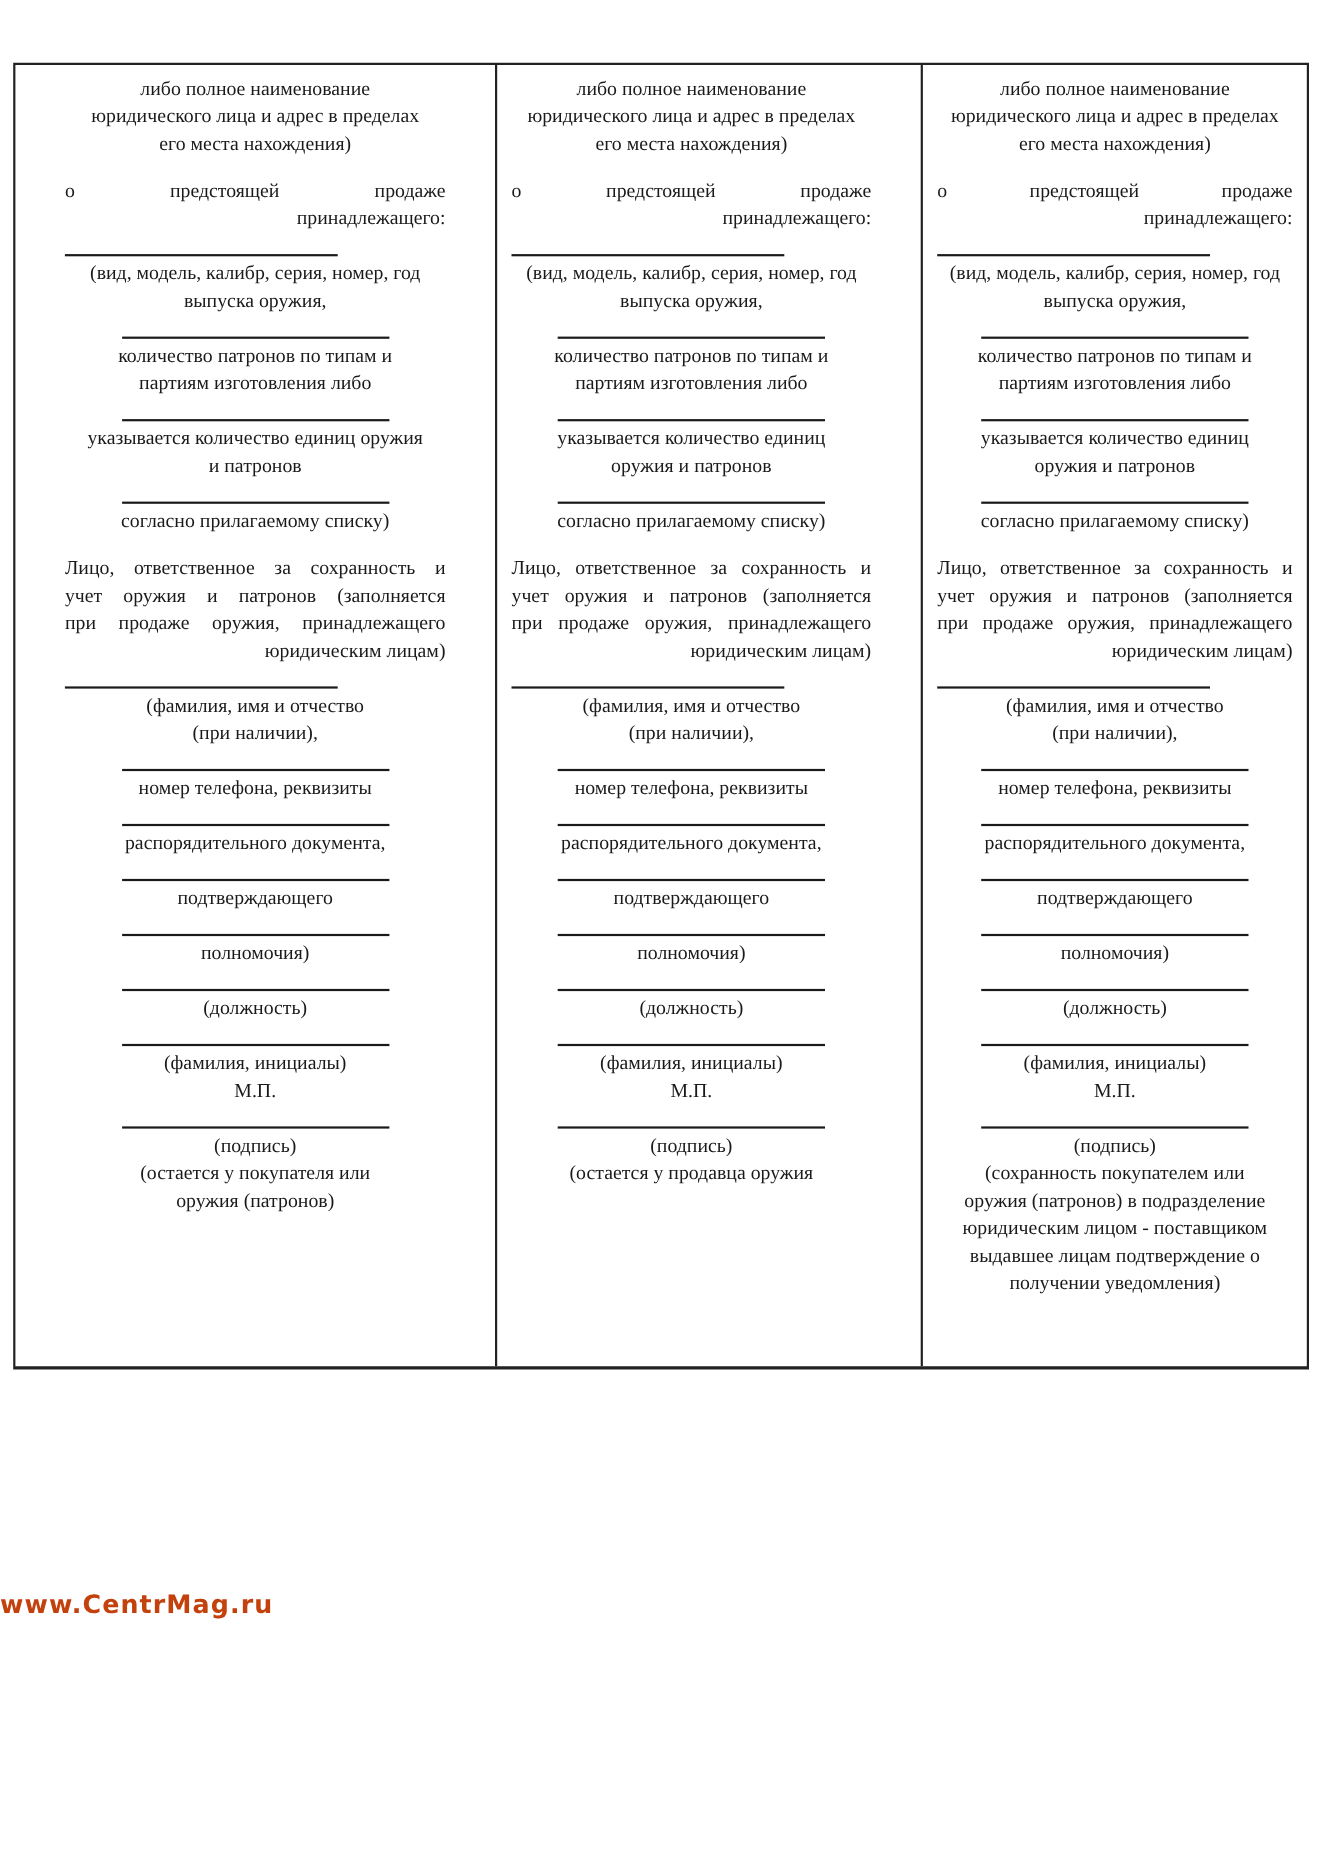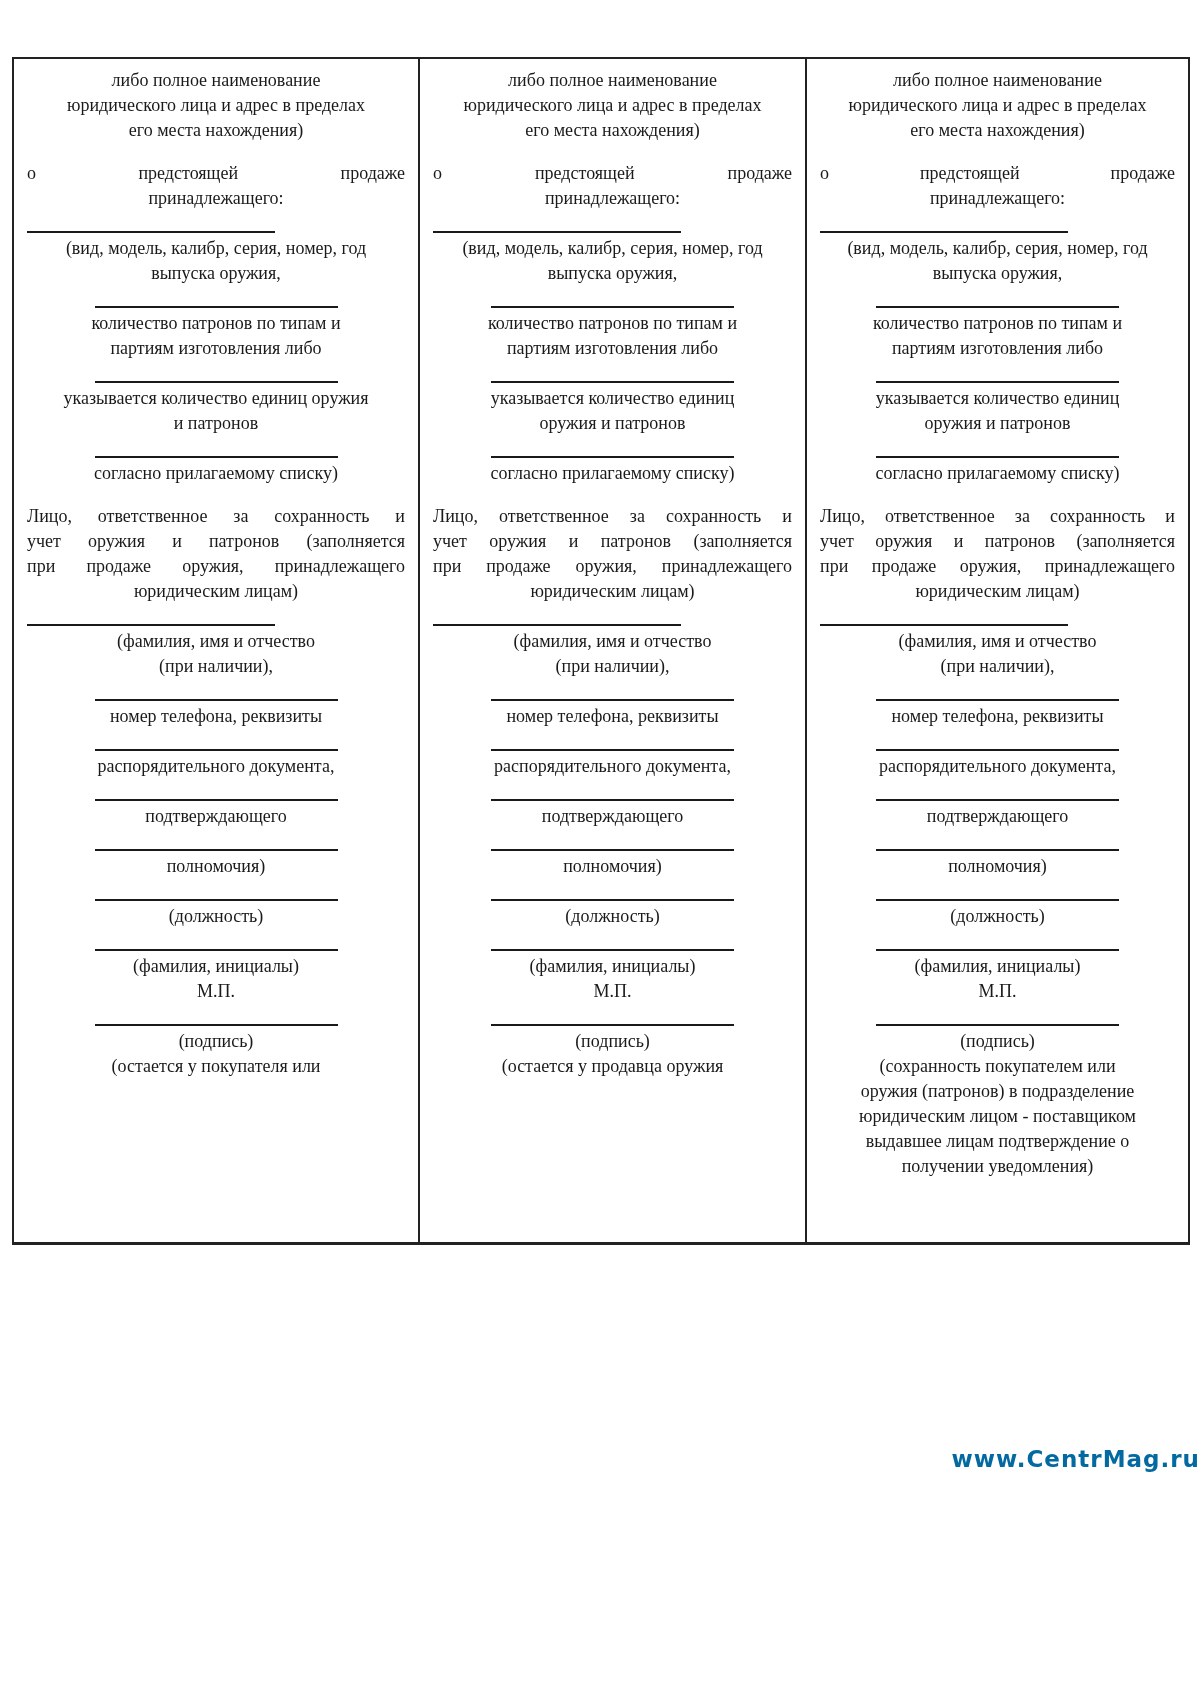--- a/index.html
+++ b/index.html
@@ -11,40 +11,40 @@
   }
   .form-table{
     position:absolute;left:12px;top:57px;width:1178px;min-height:1188px;
     border:2px solid #222;border-bottom-width:3px;
     display:grid;grid-template-columns:404px 387px 1fr;
     box-sizing:border-box;
   }
   .form-col{
     padding:9px 13px 18px 13px;
     box-sizing:border-box;
-    font-size:18px;line-height:25px;
+    font-size:18px;line-height:25px;margin-left:32px;
   }
   .form-col + .form-col{border-left:2px solid #222;}
   .tl{white-space:nowrap;}
   .tl.center{text-align:center;}
   .tl.jline{text-align:justify;text-align-last:justify;white-space:normal;}
-  .tl.jlast{text-align:center;white-space:normal;}
+  .tl.jlast{text-align:right;white-space:normal;}
   .rule{
     height:0;border-bottom:2px solid #1a1a1a;width:243px;
     margin:20px auto 3px auto;
   }
   .rule.left{margin-left:0;width:248px;}
   .blk{margin:0;}
   .blk.mt{margin-top:18px;}
   .watermark{
     position:absolute;top:1446px;left:0;width:100%;
-    text-align:right;
+    text-align:left;
     font-family:"DejaVu Sans","Liberation Sans",sans-serif;
     font-weight:bold;font-size:23px;letter-spacing:1px;
-    color:#0369a1;
+    color:#c2410c;
   }
 </style>
 </head>
 <body>
 
 <div class="form-table">
   <div class="form-col">
       <div class="blk">
         <div class="tl center">либо полное наименование</div>
         <div class="tl center">юридического лица и адрес в пределах</div>
@@ -108,20 +108,21 @@
       <div class="blk">
         <div class="tl center">(фамилия, инициалы)</div>
         <div class="tl center">М.П.</div>
       </div>
       <div class="rule"></div>
       <div class="blk">
         <div class="tl center">(подпись)</div>
       </div>
       <div class="blk">
         <div class="tl center">(остается у покупателя или</div>
+        <div class="tl center">оружия (патронов)</div>
       </div>
     </div>
   <div class="form-col">
       <div class="blk">
         <div class="tl center">либо полное наименование</div>
         <div class="tl center">юридического лица и адрес в пределах</div>
         <div class="tl center">его места нахождения)</div>
       </div>
       <div class="blk mt">
         <div class="tl jline">о предстоящей продаже</div>

